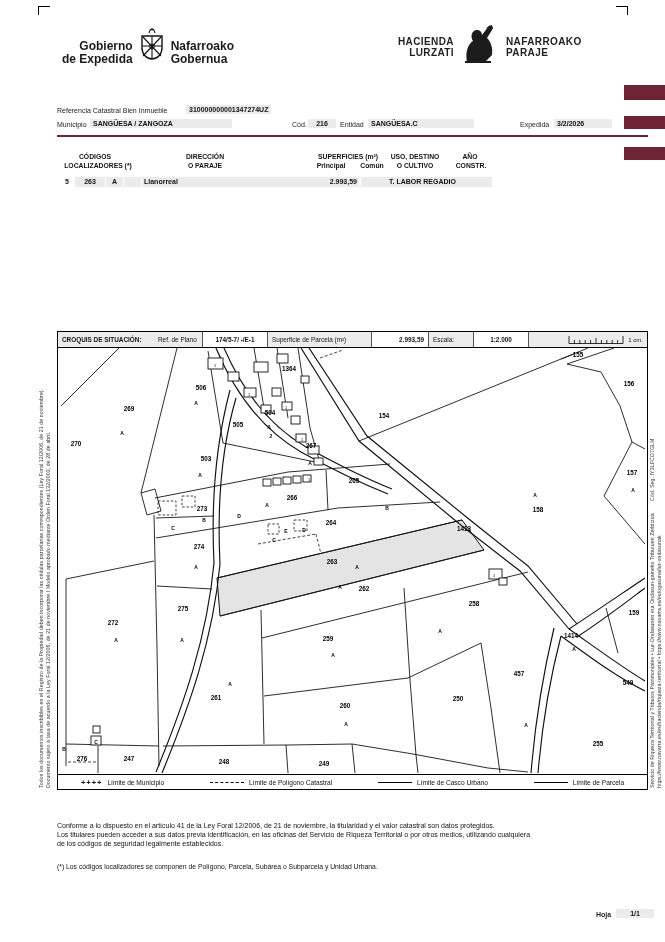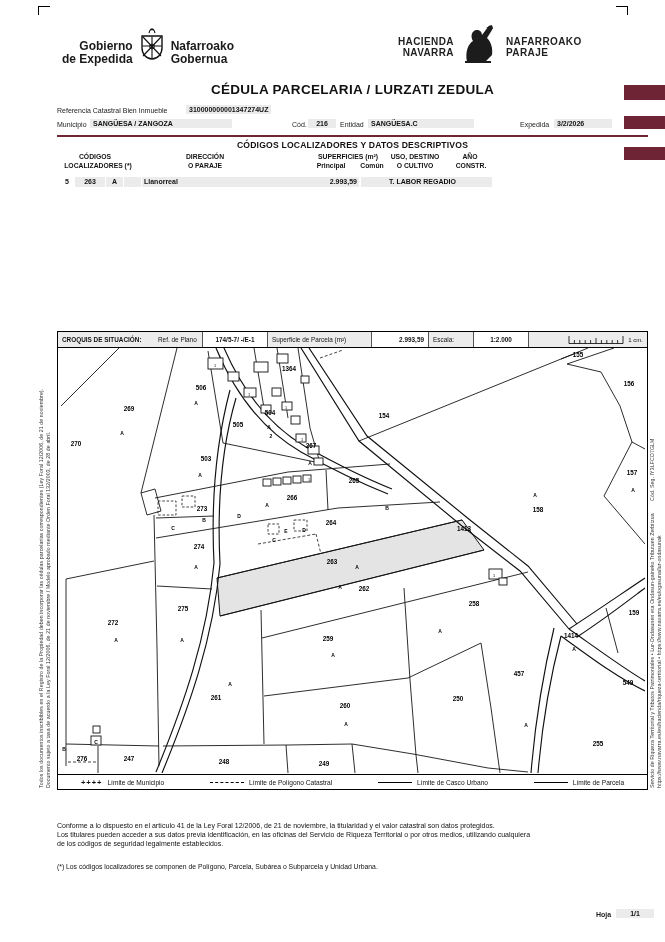--- a/index.html
+++ b/index.html
@@ -88,57 +88,55 @@
     </span>
     <div class="txt">
       <div>Nafarroako</div>
       <div>Gobernua</div>
     </div>
   </div>
 
   <div class="haclogo">
     <div class="txt r">
       <div>HACIENDA</div>
-      <div>NAVARRA</div>
+      <div>LURZATI</div>
     </div>
     <span>
       <svg width="42" height="42" viewBox="0 0 42 42">
         <path d="M8 38 C6 28 9 20 14 17 C11 12 13 7 17 6 C20 5.5 23 7.5 23 11
                  L29 3 C31 0 35 2 33 6 L28 14 C32 18 34 24 33 31 L26 38 Z" fill="#1c1c1c"></path>
         <path d="M27 4 l6 -3 l1 4 z" fill="#1c1c1c"></path>
         <path d="M6 38 h26" stroke="#1c1c1c" stroke-width="2"></path>
       </svg>
     </span>
     <div class="txt">
       <div>NAFARROAKO</div>
       <div>PARAJE</div>
     </div>
   </div>
 
-  <div class="doc-title">CÉDULA PARCELARIA / LURZATI ZEDULA</div>
 
   <div class="maroon" style="top: 85px; height: 15px; background: rgb(110, 36, 52);"></div>
   <div class="maroon" style="top: 116px; height: 13px; background: rgb(110, 36, 52);"></div>
   <div class="maroon" style="top: 147px; height: 13px; background: rgb(110, 36, 52);"></div>
 
   <div class="lbl" style="left:57px;top:107px;">Referencia Catastral Bien Inmueble</div>
   <div class="val" style="left:186px;top:105px;">310000000001347274UZ</div>
 
   <div class="lbl" style="left:57px;top:121px;">Municipio</div>
   <div class="val" style="left:90px;top:119px;width:136px;">SANGÜESA / ZANGOZA</div>
   <div class="lbl" style="left:292px;top:121px;">Cód.</div>
   <div class="val" style="left:308px;top:119px;width:22px;text-align:center;">216</div>
   <div class="lbl" style="left:340px;top:121px;">Entidad</div>
   <div class="val" style="left:368px;top:119px;width:100px;">SANGÜESA.C</div>
   <div class="lbl" style="left:520px;top:121px;">Expedida</div>
   <div class="val" style="left:554px;top:119px;width:52px;">3/2/2026</div>
 
   <div class="rule-maroon" style="top: 135px; background: rgb(110, 36, 52);"></div>
 
-  <div class="sec-title">CÓDIGOS LOCALIZADORES Y DATOS DESCRIPTIVOS</div>
 
   <div class="cth" style="left:95px;top:153px;">CÓDIGOS</div>
   <div class="cth" style="left:98px;top:162px;">LOCALIZADORES (*)</div>
   <div class="cth" style="left:205px;top:153px;">DIRECCIÓN</div>
   <div class="cth" style="left:205px;top:162px;">O PARAJE</div>
   <div class="cth" style="left:348px;top:153px;">SUPERFICIES (m²)</div>
   <div class="cth" style="left:331px;top:162px;">Principal</div>
   <div class="cth" style="left:372px;top:162px;">Común</div>
   <div class="cth" style="left:415px;top:153px;">USO, DESTINO</div>
   <div class="cth" style="left:415px;top:162px;">O CULTIVO</div>

